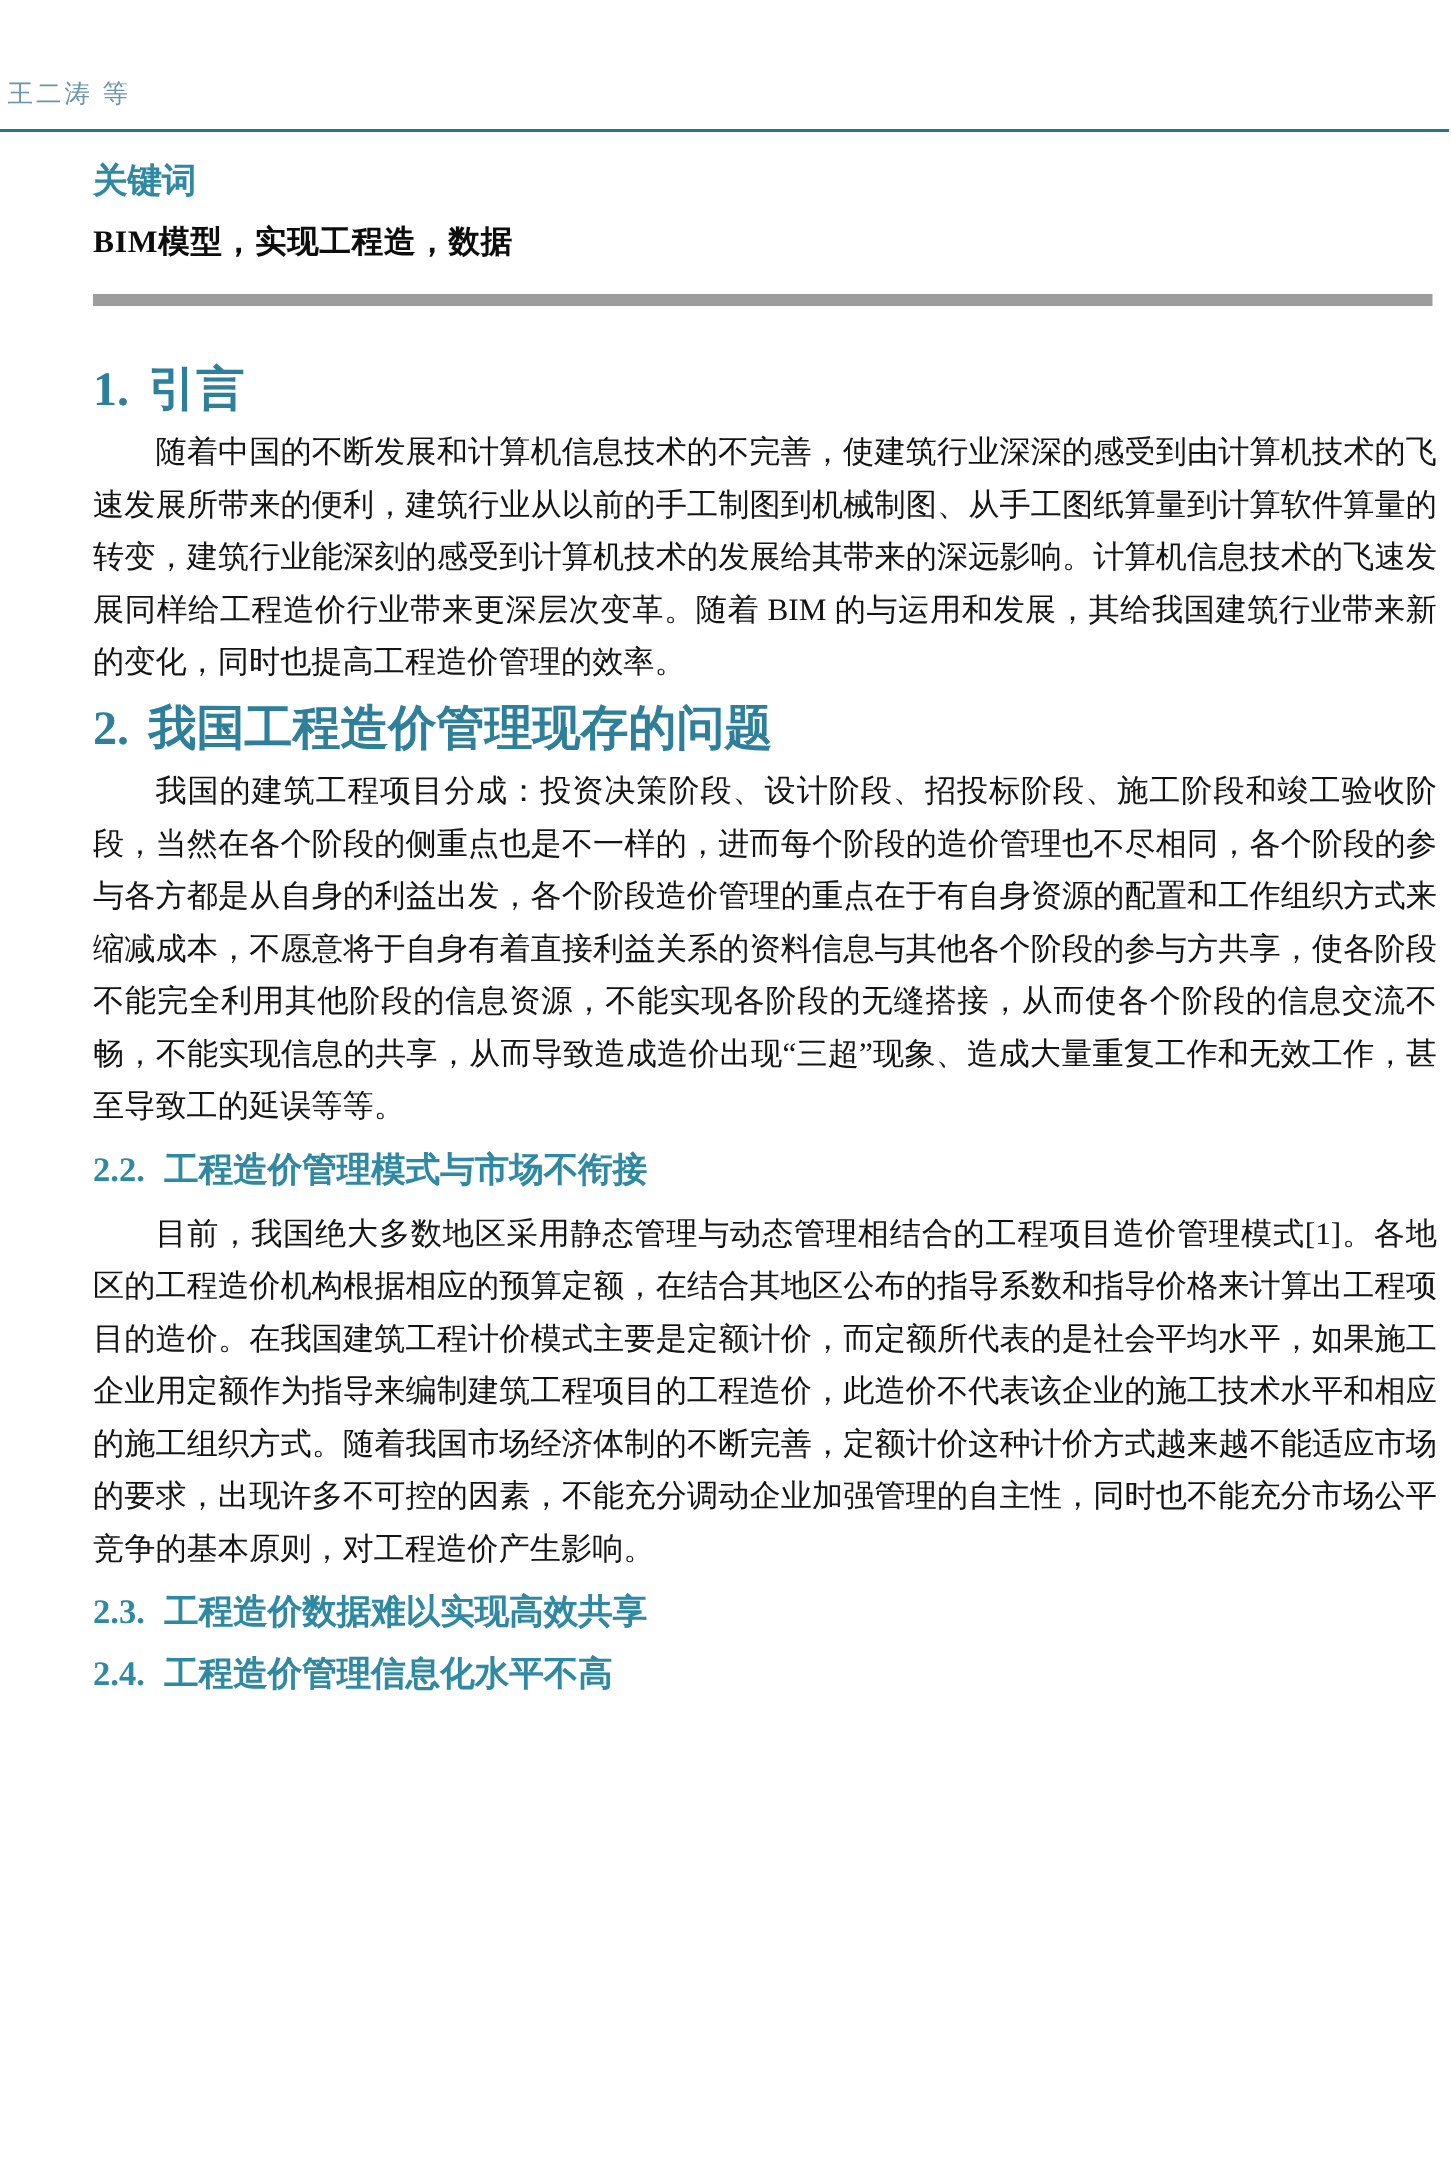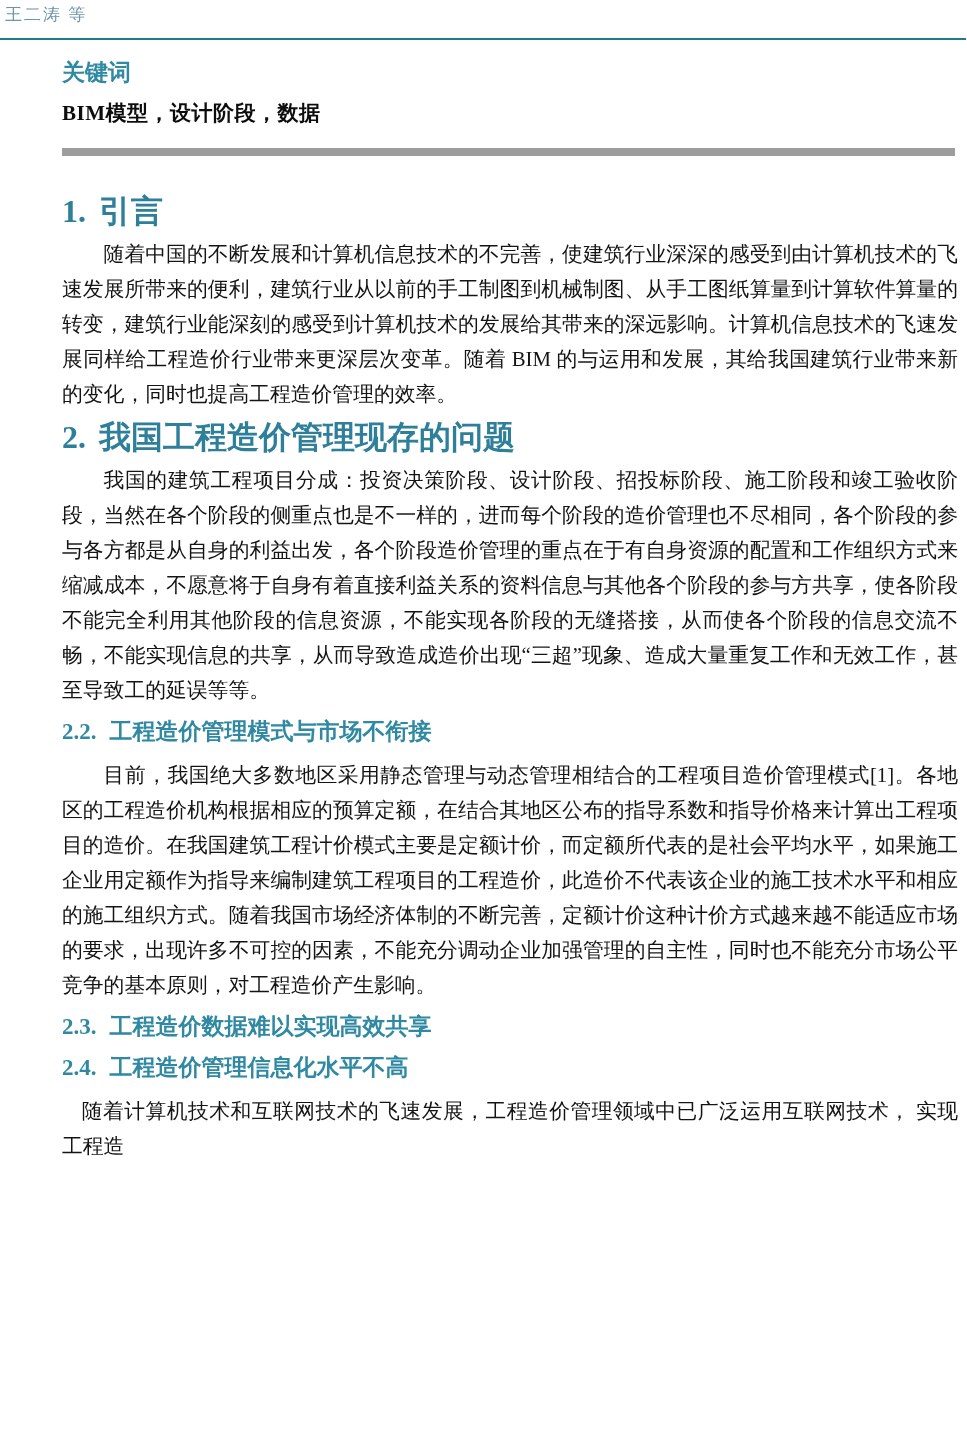--- a/index.html
+++ b/index.html
@@ -3,20 +3,21 @@
 <meta charset="utf-8">
 <style>
   html,body{margin:0;padding:0;background:#ffffff;}
   .page{
     position:relative;
     width:967px;height:1172px;
     background:#ffffff;
     overflow:hidden;
     font-family:"Liberation Serif","DejaVu Serif",serif;
     color:#111111;
+    margin-top:48px;
   }
   
   .running-header{
     position:absolute;top:3px;left:5px;
     font-size:17px;letter-spacing:2px;
     color:#6b95a8;
   }
   .header-rule{
     position:absolute;top:38px;left:0;
     width:966px;height:2px;
@@ -79,21 +80,21 @@
 <body>
 
 <div class="page">
 
   <div class="running-header">
     <span>王二涛 等</span>
   </div>
   <div class="header-rule"></div>
 
   <div class="kw-heading">关键词</div>
-  <div class="kw-text">BIM模型，设计阶段，数据</div>
+  <div class="kw-text">BIM模型，实现工程造，数据</div>
   <div class="section-divider"></div>
 
   <div class="content">
 
     <h1 class="sec">
       <span class="num">1.</span><span>引言</span>
     </h1>
     <p class="body ind2">随着中国的不断发展和计算机信息技术的不完善，使建筑行业深深的感受到由计算机技术的飞速发展所带来的便利，建筑行业从以前的手工制图到机械制图、从手工图纸算量到计算软件算量的转变，建筑行业能深刻的感受到计算机技术的发展给其带来的深远影响。计算机信息技术的飞速发展同样给工程造价行业带来更深层次变革。随着 BIM 的与运用和发展，其给我国建筑行业带来新的变化，同时也提高工程造价管理的效率。</p>
 
     <h1 class="sec">
@@ -107,21 +108,20 @@
     </h2>
     <p class="body ind2">目前，我国绝大多数地区采用静态管理与动态管理相结合的工程项目造价管理模式[1]。各地区的工程造价机构根据相应的预算定额，在结合其地区公布的指导系数和指导价格来计算出工程项目的造价。在我国建筑工程计价模式主要是定额计价，而定额所代表的是社会平均水平，如果施工企业用定额作为指导来编制建筑工程项目的工程造价，此造价不代表该企业的施工技术水平和相应的施工组织方式。随着我国市场经济体制的不断完善，定额计价这种计价方式越来越不能适应市场的要求，出现许多不可控的因素，不能充分调动企业加强管理的自主性，同时也不能充分市场公平竞争的基本原则，对工程造价产生影响。</p>
 
     <h2 class="sec">
       <span class="num">2.3.</span><span>工程造价数据难以实现高效共享</span>
     </h2>
 
     <h2 class="sec">
       <span class="num">2.4.</span><span>工程造价管理信息化水平不高</span>
     </h2>
-    <p class="body ind1">随着计算机技术和互联网技术的飞速发展，工程造价管理领域中已广泛运用互联网技术， 实现工程造</p>
 
   </div>
 
   <div class="page-badge">
     <span>26</span>
   </div>
 
 </div>
 
 </body></html>

